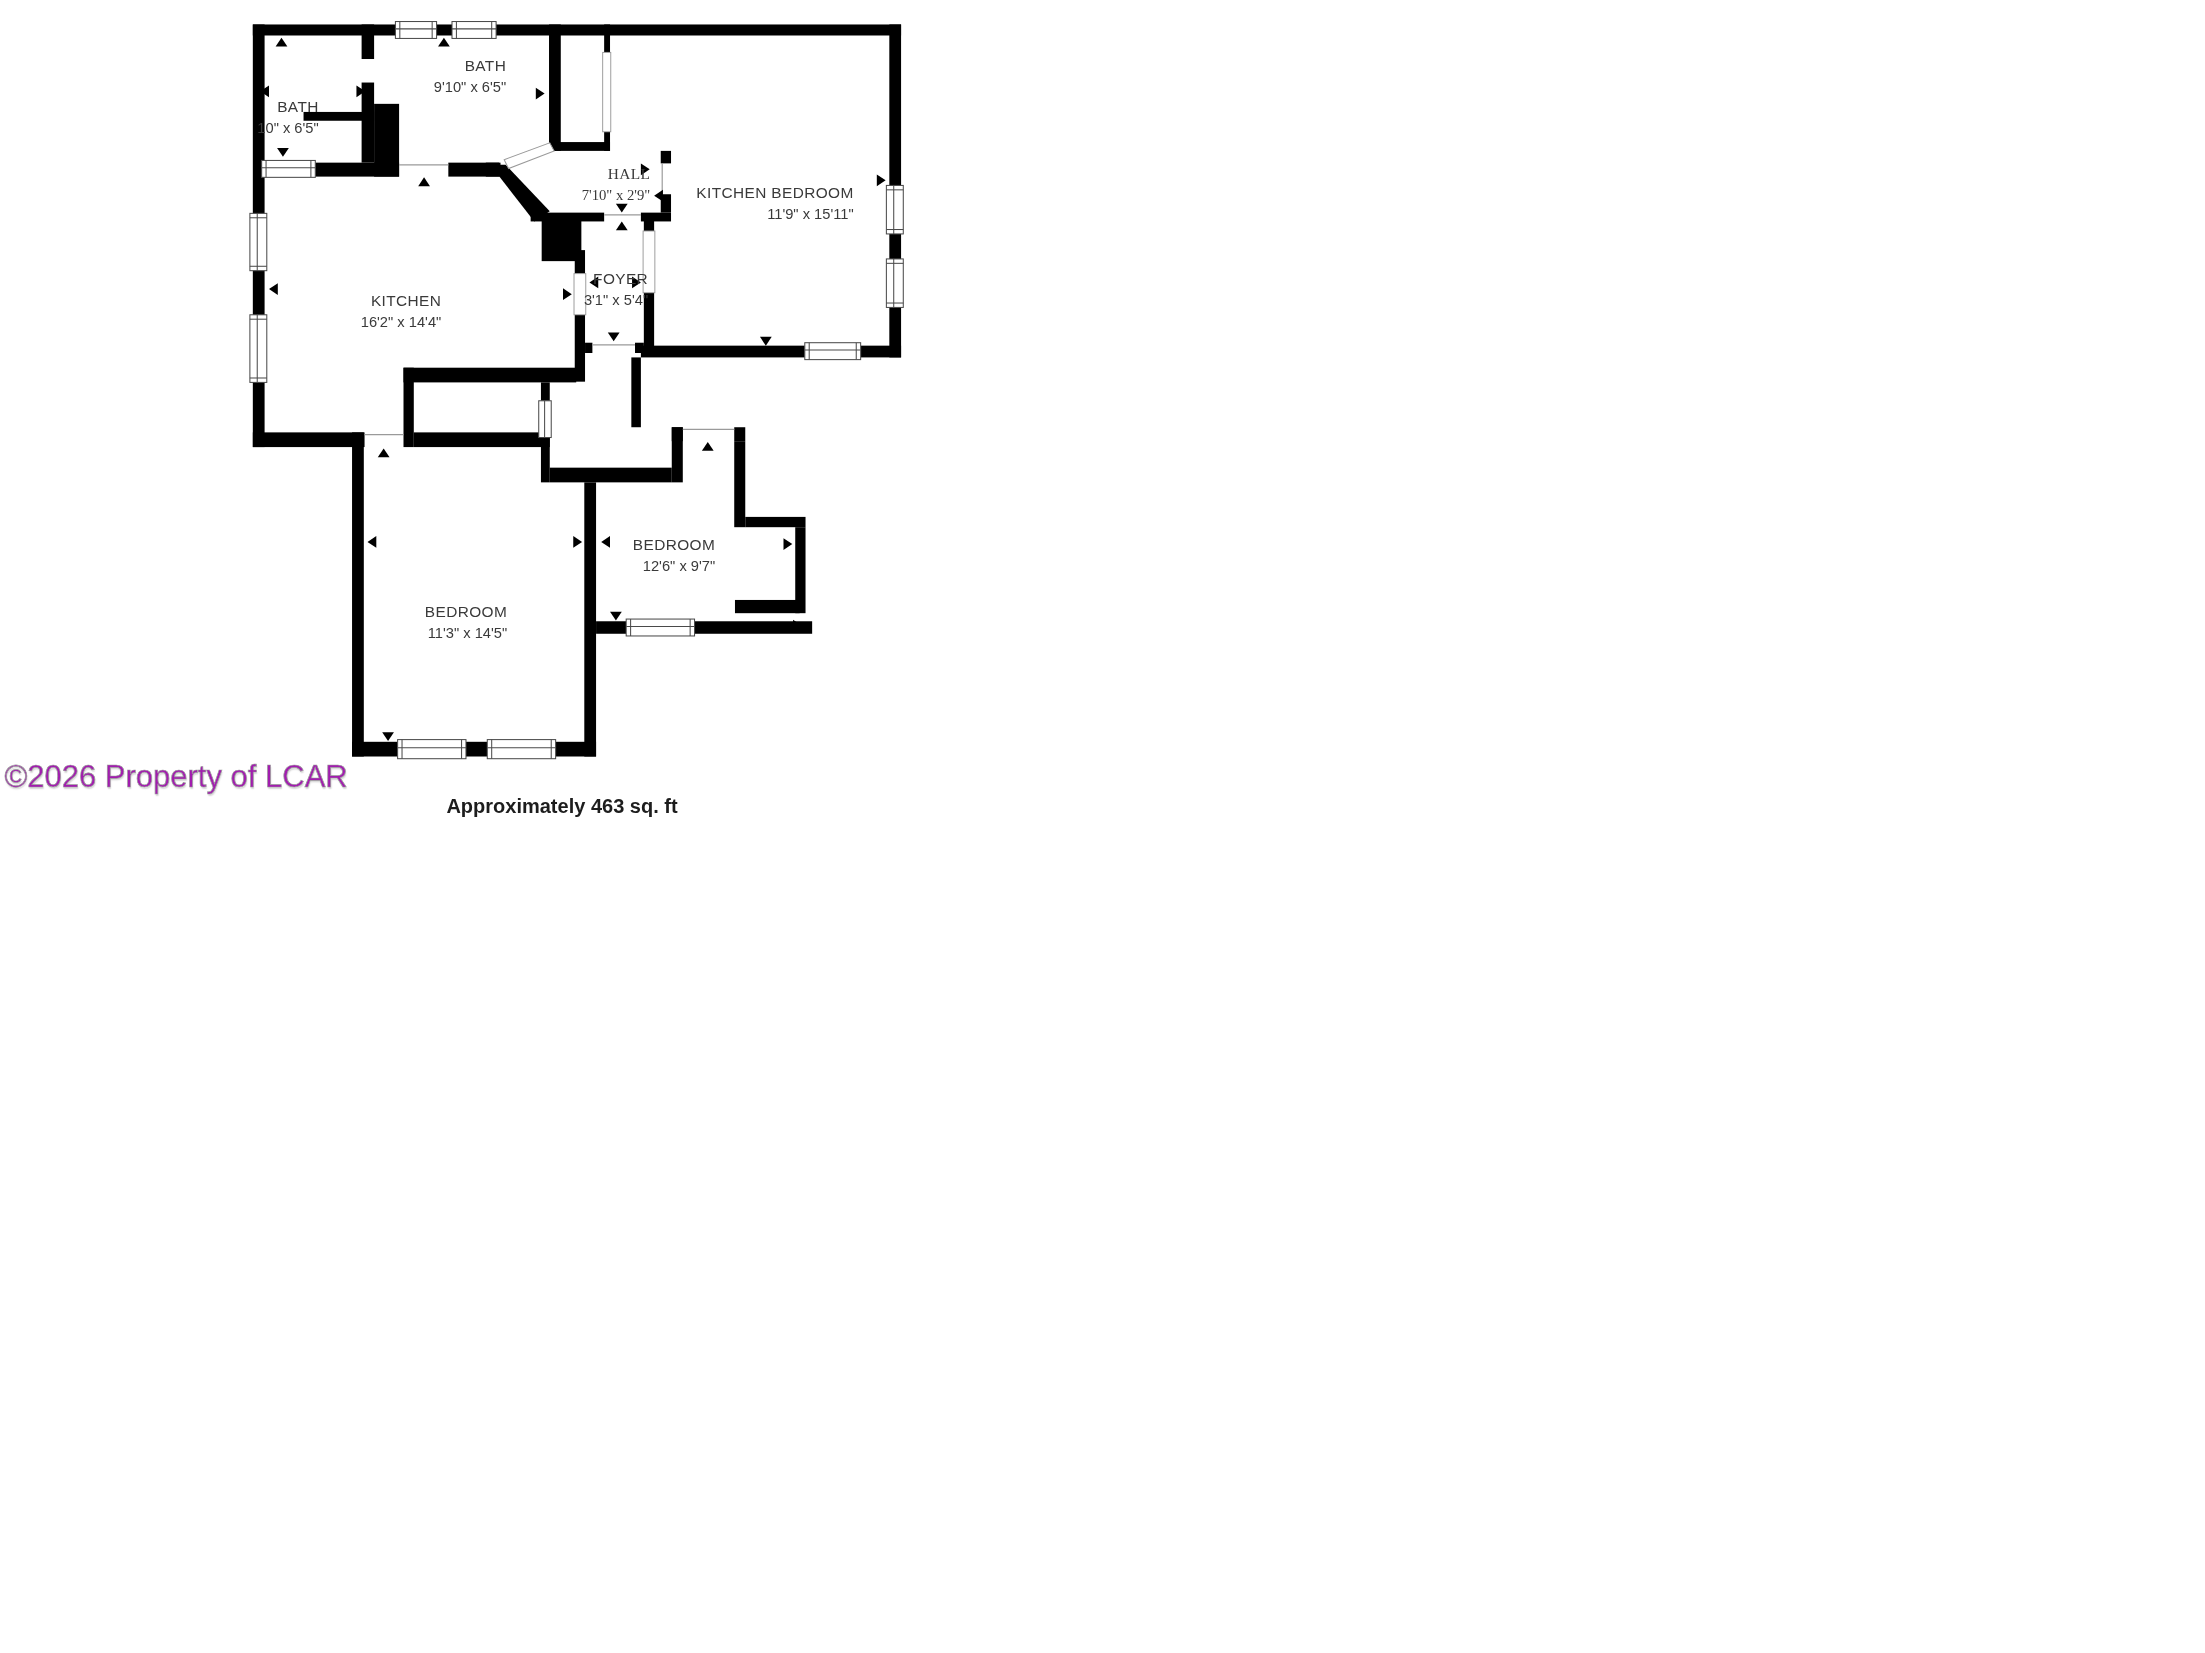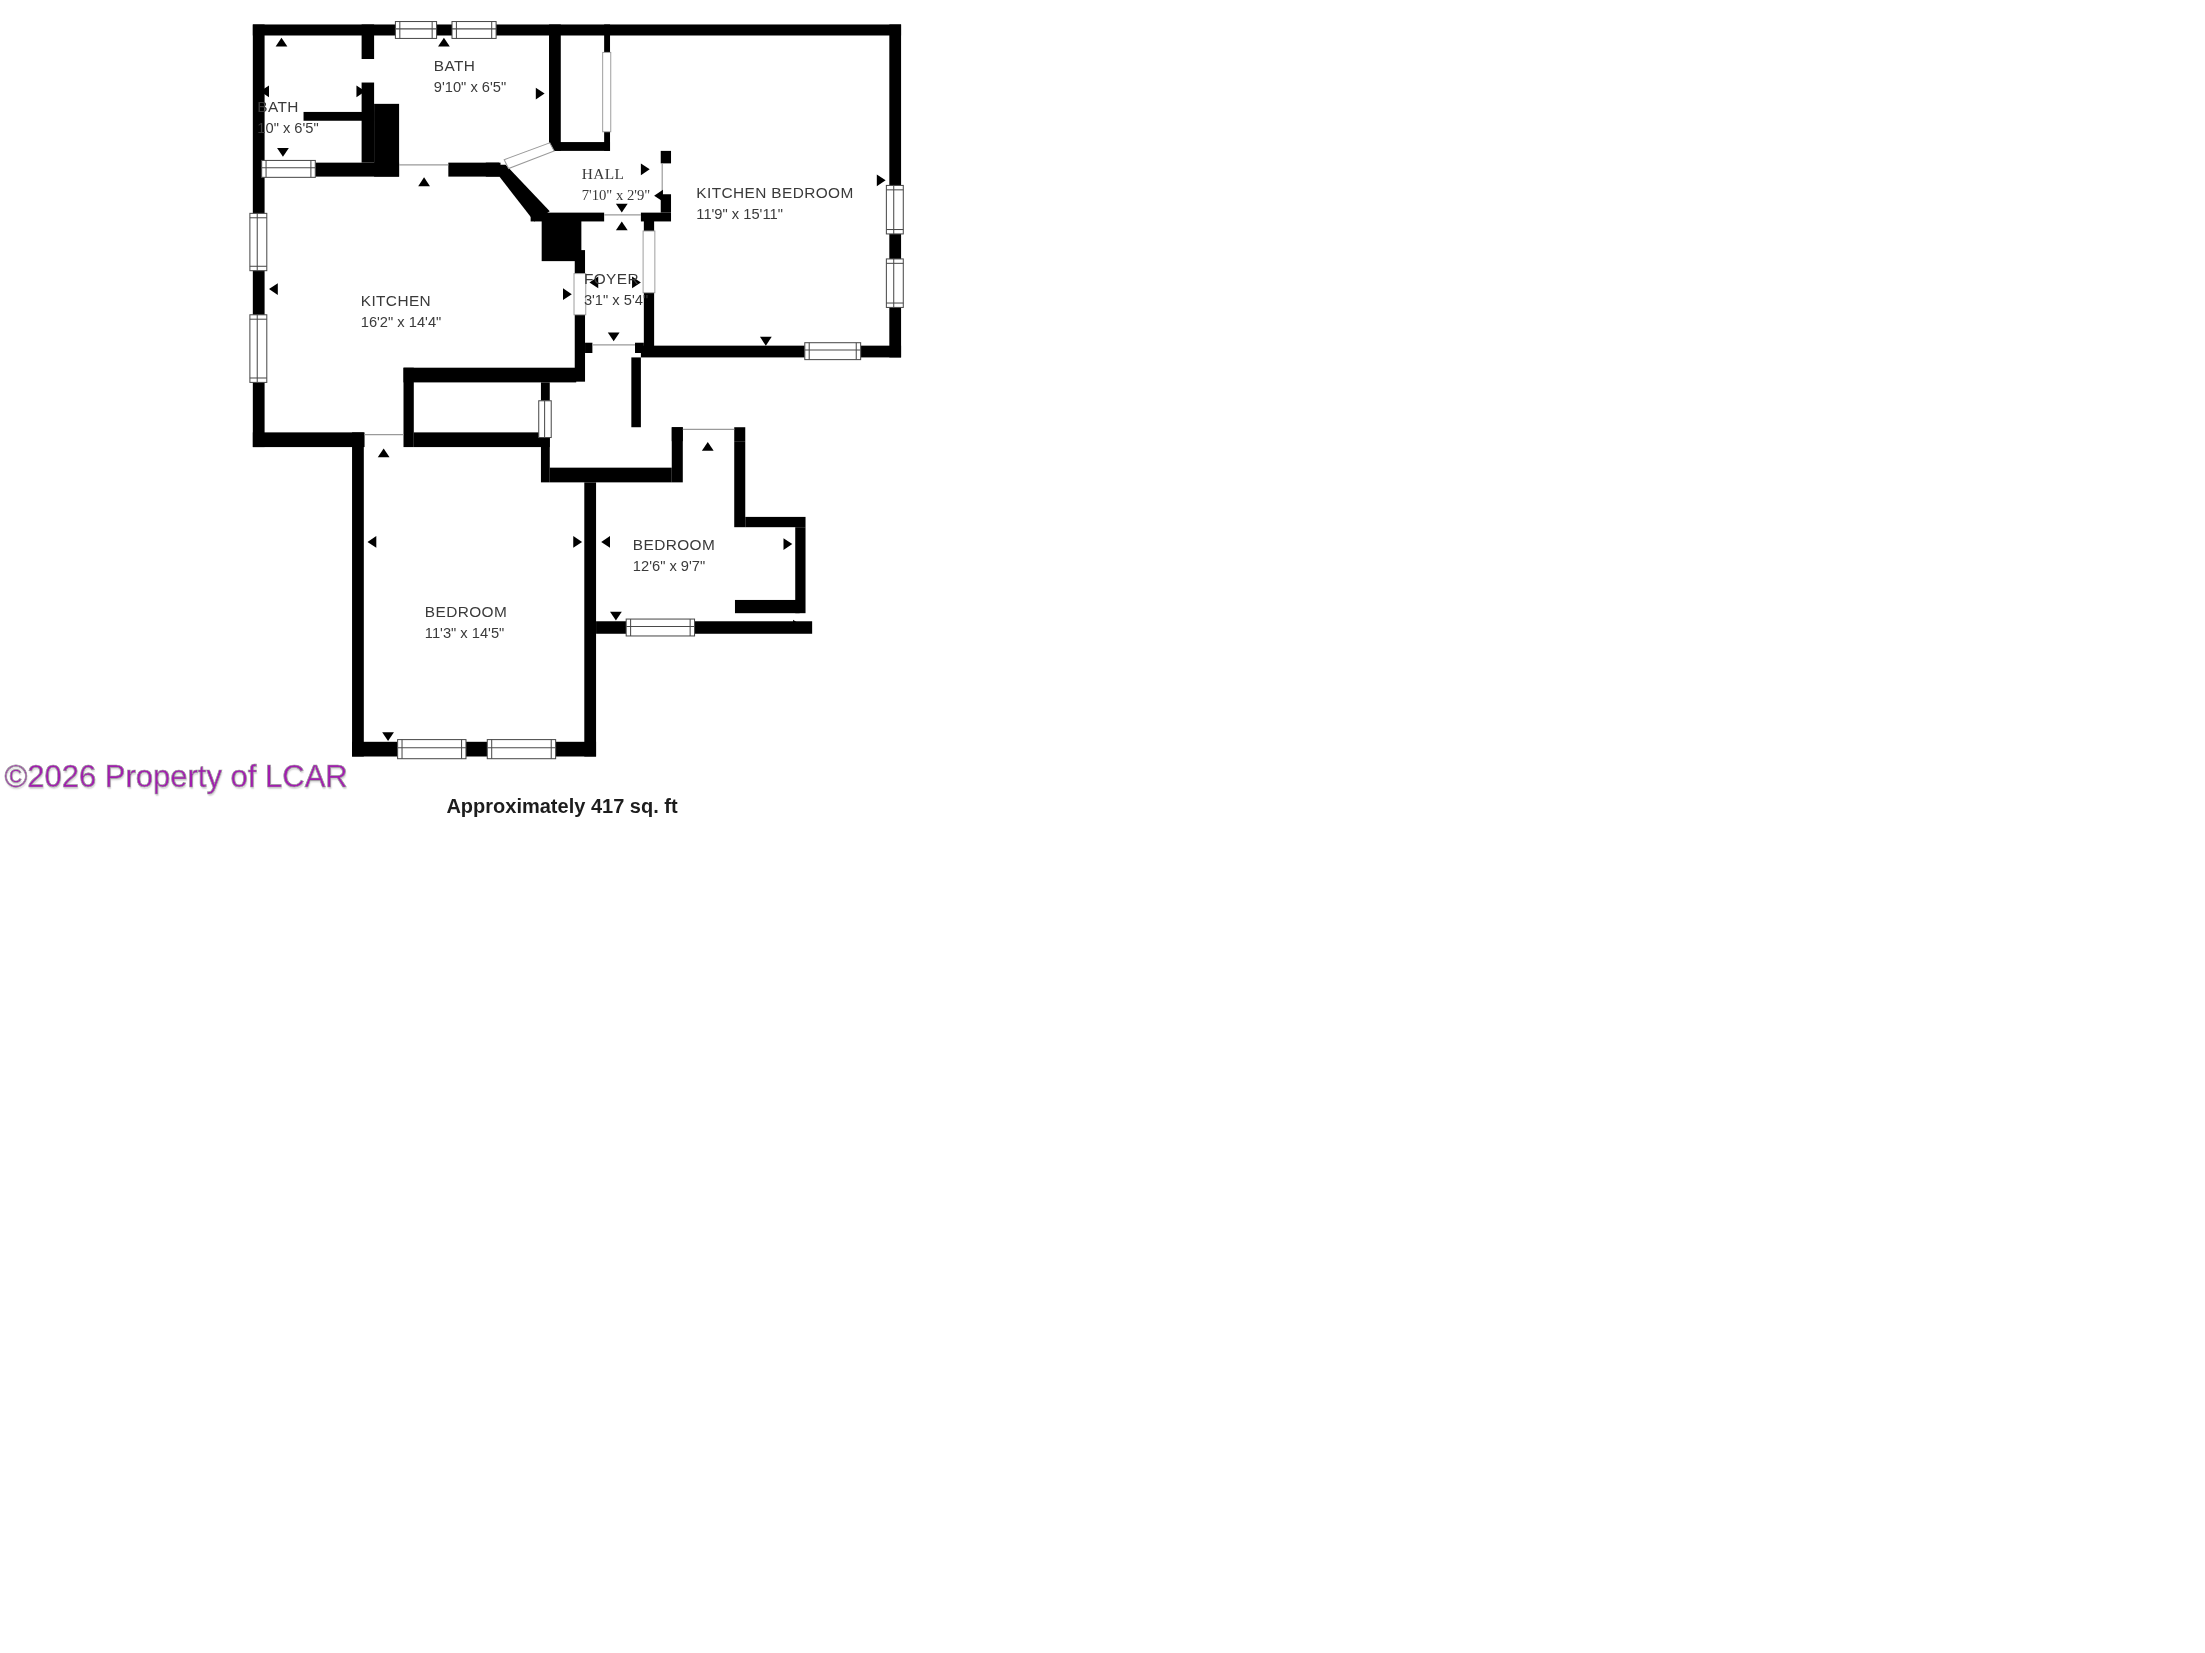--- a/index.html
+++ b/index.html
@@ -1,19 +1,19 @@
 <!DOCTYPE html>
 <html style="font-size:11.8px"><head>
 <meta charset="utf-8">
 <style>
   html,body{margin:0;padding:0;background:#ffffff;}
   body{font-family:"Liberation Sans","DejaVu Sans",sans-serif;}
   .canvas{position:relative;width:1137px;height:853px;background:#fff;overflow:hidden;}
   .plan-svg{position:absolute;left:0;top:0;}
-  .room-label{position:absolute;transform:translate(-50%,0);text-align:left;color:#3a3a3a;line-height:1.45;white-space:nowrap;z-index:5;}
+  .room-label{position:absolute;transform:translate(-50%,0);text-align:right;color:#3a3a3a;line-height:1.45;white-space:nowrap;z-index:5;}
   .room-label .rname{font-size:15.4px;letter-spacing:0.4px;display:block;}
   .room-label .rdims{font-size:14.7px;display:block;}
   .area-note{position:absolute;left:562px;top:795px;transform:translate(-50%,0);font-size:20px;font-weight:600;color:#1d1d1d;z-index:5;white-space:nowrap;}
   .disclaimer{position:absolute;left:576px;top:864px;transform:translate(-50%,0);font-size:9.6px;color:#c4c4c4;letter-spacing:0.3px;z-index:5;white-space:nowrap;}
   .watermark{position:absolute;left:4.4px;top:759px;font-size:31px;color:#a21caf;-webkit-text-stroke:0.7px #9b9b9b;text-shadow:0.7px 1.5px 1.5px #d6d6d6;z-index:4;white-space:nowrap;}
 </style>
 </head>
 <body>
 
 <div class="canvas">
@@ -251,18 +251,18 @@
   </div>
   <div class="room-label" style="left:674px;top:534px;">
     <span class="rname">BEDROOM</span>
     <span class="rdims">12'6" x 9'7"</span>
   </div>
   <div class="room-label" style="left:466px;top:601px;">
     <span class="rname">BEDROOM</span>
     <span class="rdims">11'3" x 14'5"</span>
   </div>
 
-  <div class="area-note">Approximately 417 sq. ft</div>
+  <div class="area-note">Approximately 463 sq. ft</div>
   <div class="disclaimer">FLOOR PLAN CREATED BY CUBICASA APP. MEASUREMENTS DEEMED HIGHLY RELIABLE BUT NOT GUARANTEED.</div>
   <div class="watermark">©2026 Property of LCAR</div>
 
 </div>
 
 
 </body></html>

